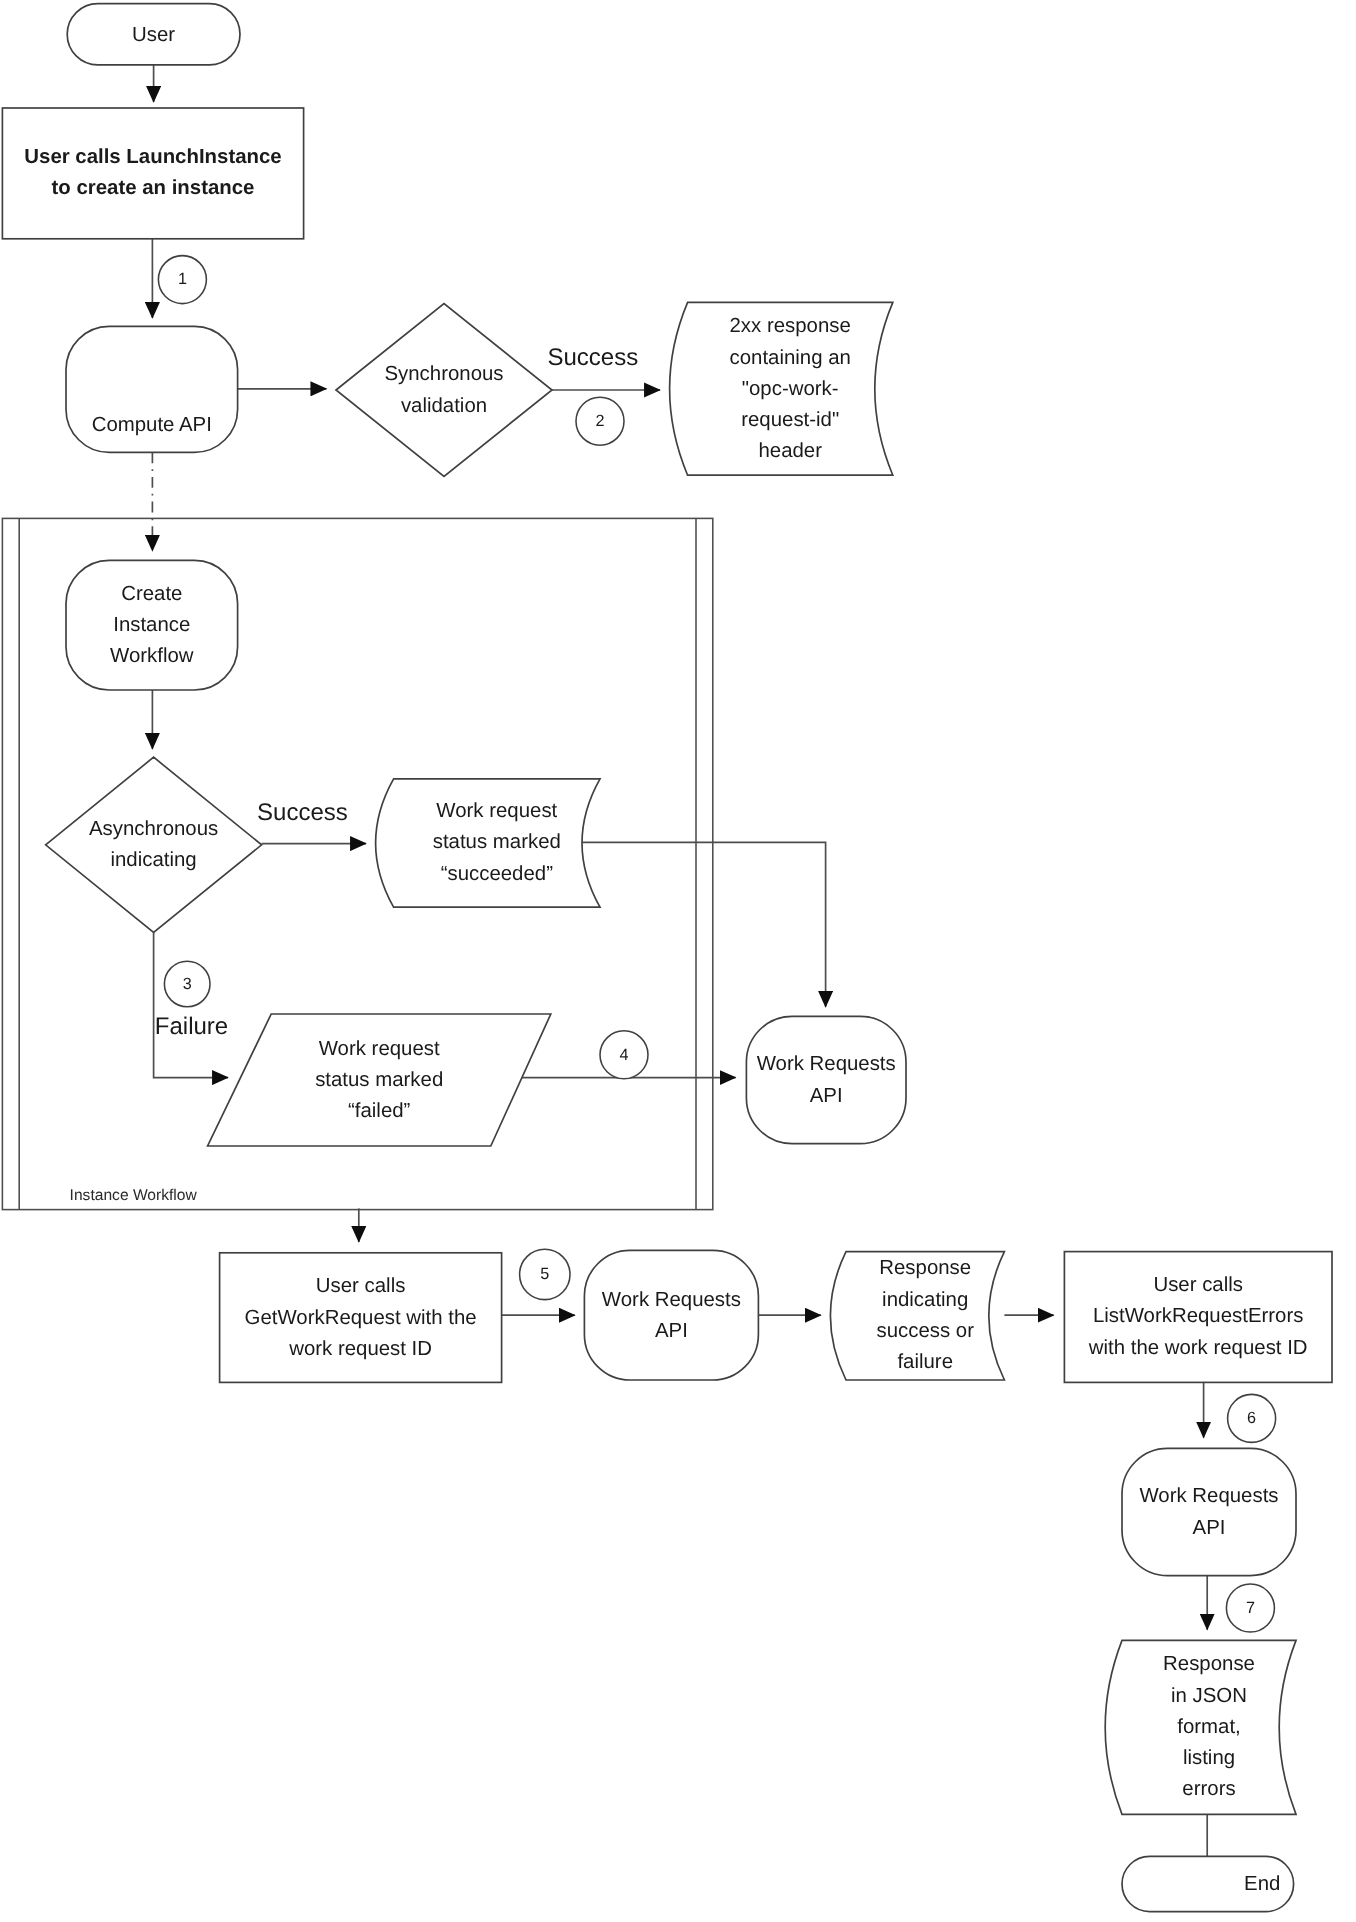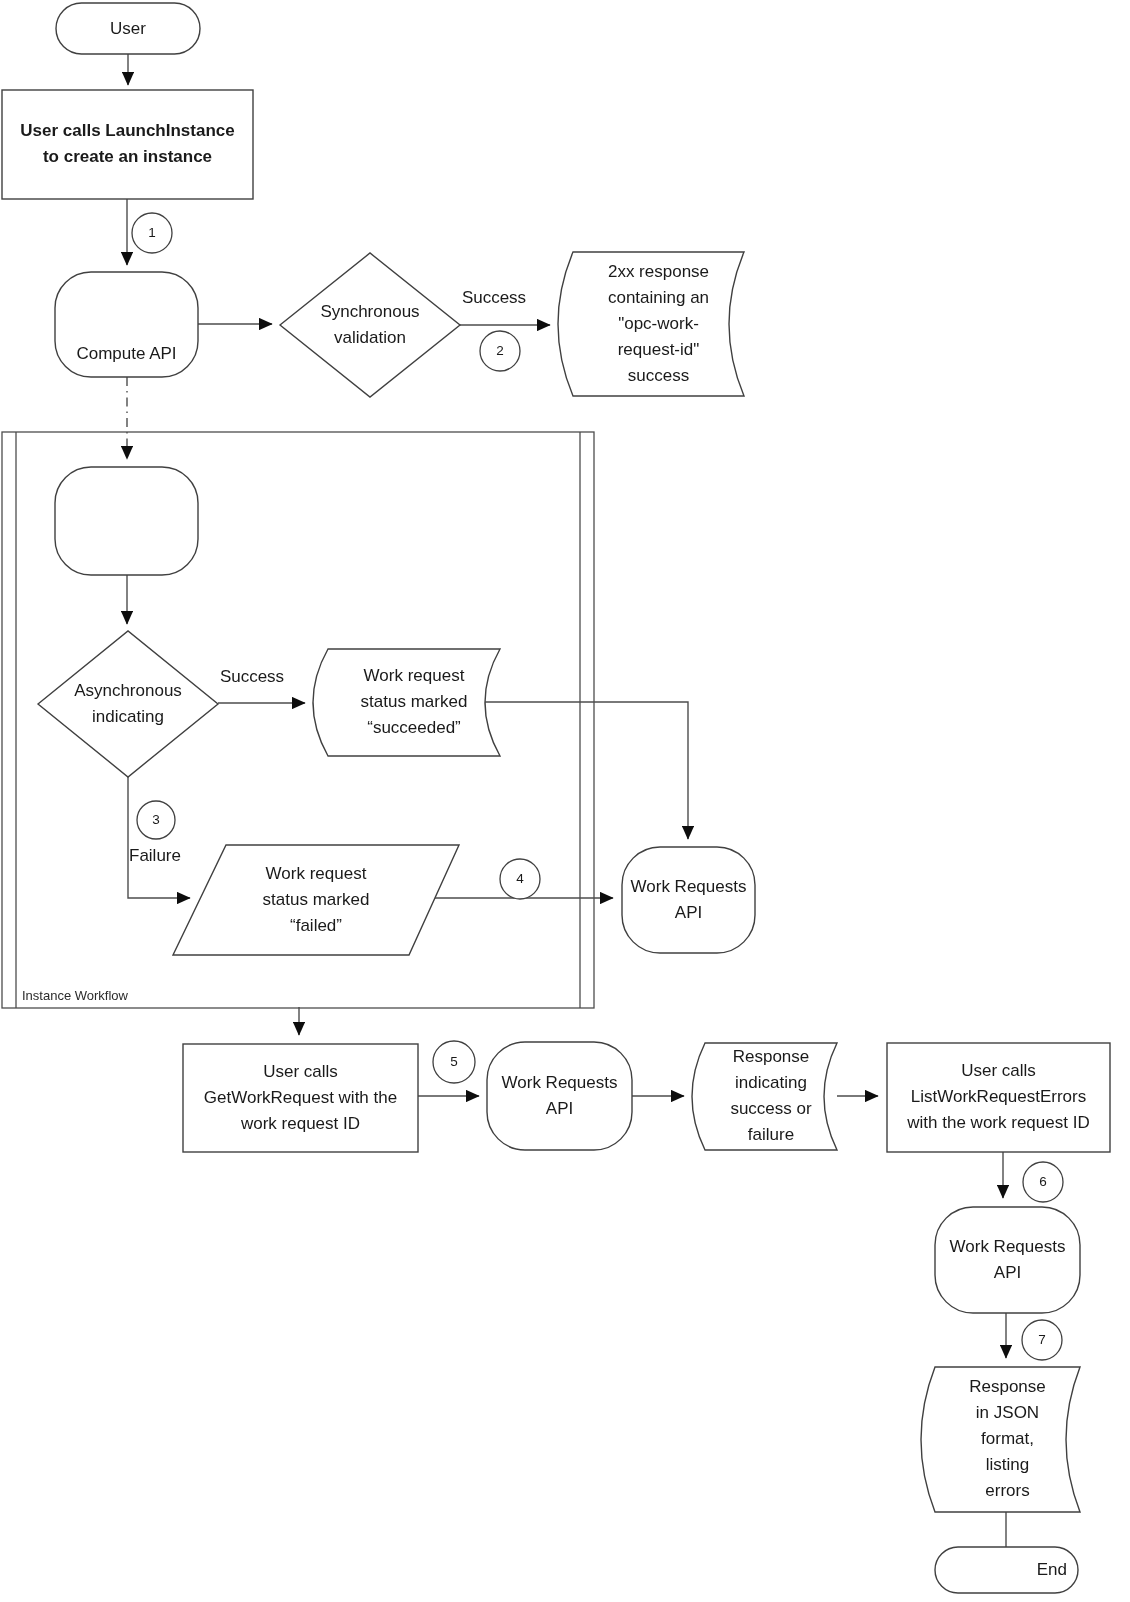--- a/index.html
+++ b/index.html
@@ -6,29 +6,29 @@
   #canvas{
     position:relative;width:1130px;height:1602px;background:#ffffff;overflow:hidden;
     font-family:"Liberation Sans", sans-serif;color:#1a1a1a;
   }
   #shapes{position:absolute;left:0;top:0;}
   .lbl{
     position:absolute;text-align:center;white-space:pre-line;
     font-size:17px;line-height:26px;color:#1a1a1a;
   }
   .edge-lbl{
-    position:absolute;font-size:17px;line-height:20px;color:#1a1a1a;text-align:center;
+    position:absolute;font-size:20px;line-height:20px;color:#1a1a1a;text-align:center;
     white-space:nowrap;
   }
   .step-num{
     position:absolute;width:40px;height:40px;line-height:40px;text-align:center;
     font-size:13.5px;color:#1a1a1a;
   }
   .container-lbl{
-    position:absolute;font-size:13px;color:#2b2b2b;white-space:nowrap;
+    position:absolute;font-size:13px;color:#2b2b2b;white-space:nowrap;margin-left:36px;
   }
 </style>
 </head>
 <body>
 
 <div id="canvas">
 
   <svg id="shapes" width="1130" height="1602" viewBox="0 0 1130 1602">
     <defs>
       <marker id="ah" markerWidth="11" markerHeight="9" refX="9.5" refY="4.5" orient="auto">
@@ -96,21 +96,24 @@
   <div class="lbl" style="left:68px;top:16px;width:120px;">User</div>
   <div class="lbl" style="left:7px;top:118px;width:241px;font-weight:bold;">User calls LaunchInstance
 to create an instance</div>
   <div class="lbl" style="left:47px;top:312px;width:159px;margin-top:29px;">Compute API</div>
   <div class="lbl" style="left:300px;top:299px;width:140px;">Synchronous
 validation</div>
   <div class="lbl" style="left:578px;top:259px;width:161px;">2xx response
 containing an
 "opc-work-
 request-id"
-success</div>
+header</div>
+  <div class="lbl" style="left:56px;top:482px;width:141px;">Create
+Instance
+Workflow</div>
   <div class="lbl" style="left:48px;top:678px;width:160px;">Asynchronous
 indicating</div>
   <div class="lbl" style="left:344px;top:663px;width:140px;">Work request
 status marked
 “succeeded”</div>
   <div class="lbl" style="left:246px;top:861px;width:140px;">Work request
 status marked
 “failed”</div>
   <div class="lbl" style="left:618px;top:874px;width:141px;">Work Requests
 API</div>

